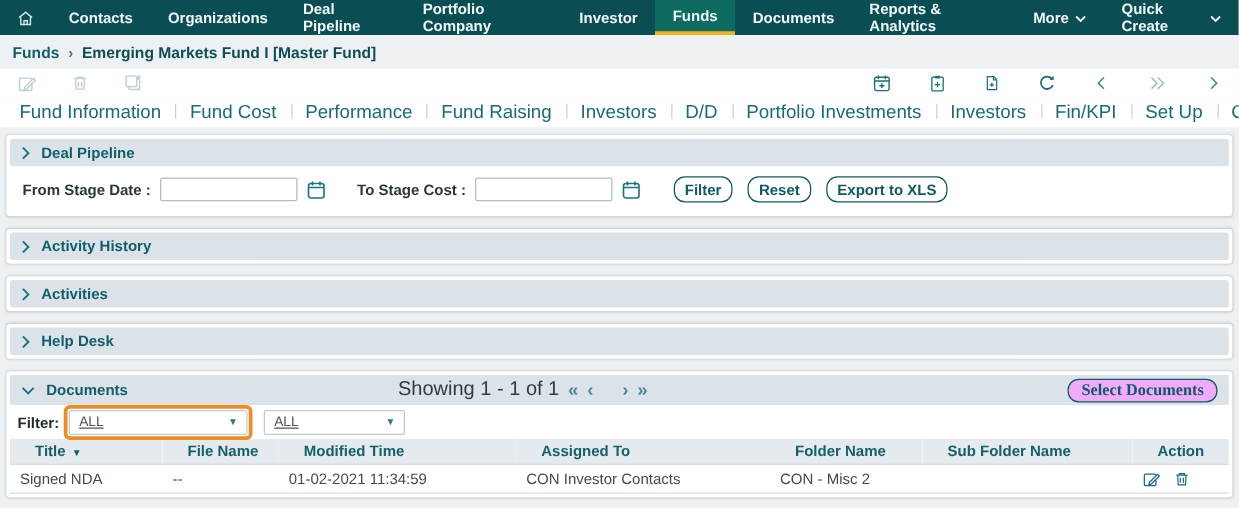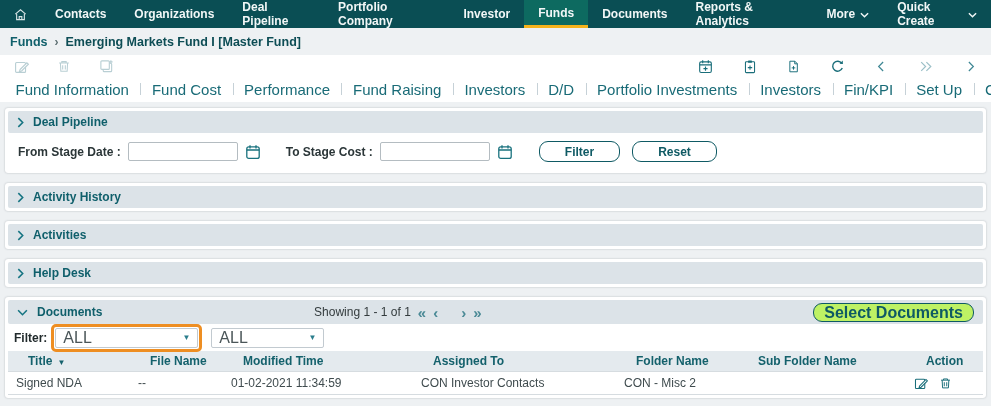--- a/index.html
+++ b/index.html
@@ -56,45 +56,45 @@
   .card-title { color:#0f5f6b; font-weight:bold; font-size:12px; }
   .chev { color:#157482; display:inline-flex; cursor:pointer; }
 
   
   .dp-body { display:flex; align-items:center; padding:8px 6px 8px; gap:7px; }
   .fld-label { font-weight:bold; color:#2b3638; margin-left:4px; white-space:nowrap; }
   .date-input { width:110px; height:19px; border:1px solid #b4bcc1; border-radius:2px;
     background:#fff; padding:0 4px; font-family:inherit; font-size:11px; }
   .cal-icon { color:#19727e; display:inline-flex; margin-right:14px; cursor:pointer; }
   .pill-btn { height:21px; background:#fff; border:1.6px solid #0f5a64; border-radius:9px;
-    color:#0f5a64; font-weight:bold; font-size:12px; padding:0 25px; cursor:pointer;
+    color:#0f5a64; font-weight:bold; font-size:12px; padding:0 8px; cursor:pointer;
     font-family:inherit; margin-left:5px; white-space:nowrap; }
 
   
   .doc-head { background:#dce3e8; border-radius:2px; height:24px; display:flex;
     align-items:center; padding:0 9px; gap:9px; }
   .doc-center { margin:0 auto; display:flex; align-items:center; gap:7px;
     transform:translateX(-60px); }
-  .showing { color:#333b3d; font-size:12px;text-align:center; }
+  .showing { color:#333b3d; font-size:16px;text-align:center; }
   .pg { font-size:15px; color:#4b8a96; cursor:pointer; line-height:1; font-weight:bold; }
   .pg.gap { margin-left:16px; }
   .doc-btns { display:flex; align-items:center; gap:6px; }
-  .doc-btn { height:19px; background:#bef264; border:1.5px solid #0f5a64; border-radius:9px;
-    color:#0f5a64; font-weight:bold; font-size:16px; padding:0 10px; cursor:pointer;
-    font-family:Liberation Sans, sans-serif; white-space:nowrap; }
+  .doc-btn { height:19px; background:#f0abfc; border:1.5px solid #0f5a64; border-radius:9px;
+    color:#0f5a64; font-weight:bold; font-size:13px; padding:0 10px; cursor:pointer;
+    font-family:Liberation Serif, serif; white-space:nowrap; }
 
   .filter-row { display:flex; align-items:center; padding:3px 6px; height:27px; }
   .filter-label { font-weight:bold; color:#222b2d; margin-right:4px; }
   .hl-box { border:3px solid #ee8e22; border-radius:5px; padding:1px; display:inline-flex; }
   .ddl { height:20px; background:#fff; border:1px solid #c2cad0; border-radius:2px;
     display:flex; align-items:center; justify-content:space-between; padding:0 7px;
     cursor:pointer; }
   .ddl-1 { width:143px; }
   .ddl-2 { width:113px; margin-left:9px; }
-  .ddl-val { font-size:16px; color:#4a5558; }
+  .ddl-val { font-size:11px; color:#4a5558;text-decoration:underline; }
   .ddl-arrow { font-size:8px; color:#2a7d8c; margin-left:8px; }
 
   table.doc-table { width:100%; border-collapse:collapse; font-size:12px; table-layout:fixed; }
   .doc-table thead tr { background:#e4eaee; }
   .doc-table th { text-align:left; font-weight:bold; color:#14616c; padding:3px 20px;
     white-space:nowrap; overflow:hidden; }
   .sort-arrow { font-size:8px; color:#14616c; margin-left:5px; }
   .doc-table td { padding:4px 8px; color:#3f4b4e; border-top:1px solid #d6dce0;
     border-bottom:1px solid #d6dce0; white-space:nowrap; overflow:hidden;margin-top:32px; }
   .cell-title { color:#5c7177; cursor:pointer; }
@@ -247,20 +247,21 @@
       <span class="fld-label">To Stage Cost :</span>
       <input class="date-input" type="text" value="" style="">
       <span class="cal-icon">
           <svg viewBox="0 0 16 16" width="16" height="16" fill="none" stroke="currentColor" stroke-width="1.3">
             <rect x="1.8" y="2.8" width="12.4" height="11.6" rx="2"></rect>
             <path d="M5 1.2v3.2M11 1.2v3.2M1.8 6h12.4"></path>
           </svg>
         </span>
       <button class="pill-btn">Filter</button>
       <button class="pill-btn">Reset</button>
+      <button class="pill-btn">Export to XLS</button>
     </div>
   </div>
 
   <div class="card">
     <div class="card-head">
       <span class="chev">
           <svg viewBox="0 0 8 12" width="7" height="11" fill="none" stroke="currentColor" stroke-width="1.8">
             <path d="M1.5 1l5 5-5 5"></path>
           </svg>
         </span>

